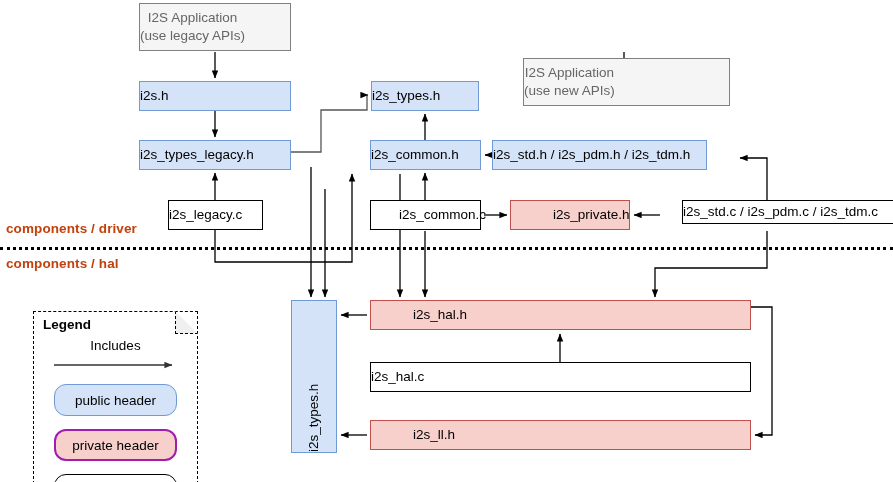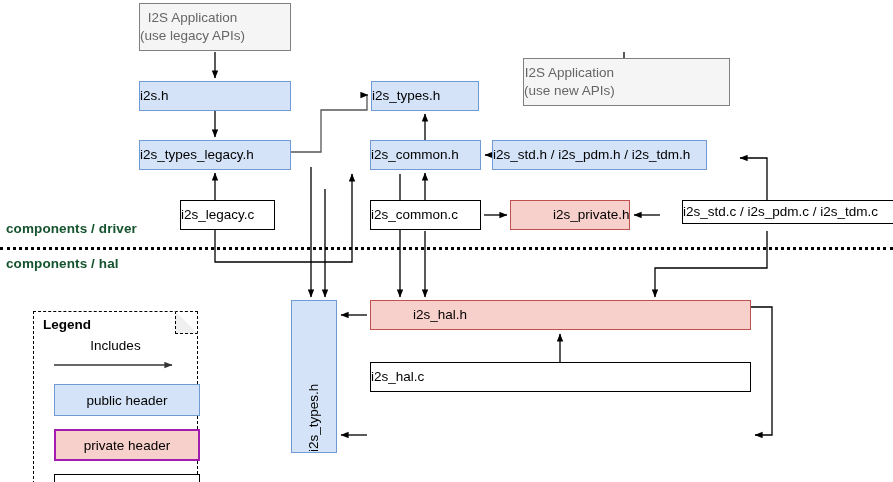--- a/index.html
+++ b/index.html
@@ -8,31 +8,31 @@
   #wires{position:absolute;left:0;top:0;width:893px;height:482px;}
   .node{position:absolute;box-sizing:border-box;display:flex;align-items:center;
         justify-content:flex-start;text-align:center;font-size:13.5px;line-height:1.3;
         color:#000;border:1px solid #000;background:#fff;}
   .node.app{background:#f5f5f5;border-color:#808080;color:#666666;}
   .node.pub{background:#d4e3f7;border-color:#6f9ad3;}
   .node.priv{background:#f7cfcb;border-color:#c0504d;padding-left:42px;}
   .node.src{background:#ffffff;border-color:#000000;}
   .node .lbl{display:block;white-space:pre-line;}
   .node.vert{writing-mode:vertical-rl;transform:rotate(180deg);}
-  .zone{position:absolute;color:#14532d;font-weight:bold;font-size:13.5px;
+  .zone{position:absolute;color:#c2410c;font-weight:bold;font-size:13.5px;
         letter-spacing:.1px;white-space:nowrap;}
   #legend{position:absolute;left:33px;top:292px;width:165px;height:188px;
           box-sizing:border-box;border:1px dashed #000;background:#fff;margin-top:19px;}
   #legend .fold{position:absolute;right:-1px;top:-1px;width:22px;height:22px;
           background:#f0f0f0;border-left:1px dashed #000;border-bottom:1px dashed #000;
           clip-path:polygon(0 0,100% 100%,0 100%);}
   #legend .ttl{position:absolute;left:9px;top:5px;font-size:13.5px;font-weight:bold;color:#000;}
   #legend .inc{position:absolute;left:0;right:0;top:26px;text-align:center;font-size:13.5px;color:#000;}
-  #legend .chip{position:absolute;left:20px;width:146px;height:32px;box-sizing:border-box;
-          display:flex;align-items:center;justify-content:center;font-size:13.5px;color:#000;}
+  #legend .chip{position:absolute;left:20px;width:123px;height:32px;box-sizing:border-box;
+          display:flex;align-items:center;justify-content:center;font-size:13.5px;color:#000;border-radius:12px;}
   #legend .c1{top:72px;background:#d4e3f7;border:1px solid #6f9ad3;}
   #legend .c2{top:117px;background:#f7cfcb;border:2px solid #a21caf;}
   #legend .c3{top:162px;background:#ffffff;border:1px solid #000;}
 </style>
 </head>
 <body>
 
 <div id="stage">
 
   <svg id="wires" viewBox="0 0 893 482" xmlns="http://www.w3.org/2000/svg">
@@ -88,24 +88,24 @@
   <div class="node pub" style="left:139px;top:140px;width:152px;height:30px;">
     <span class="lbl">i2s_types_legacy.h</span>
   </div>
   <div class="node pub" style="left:370px;top:140px;width:111px;height:30px;">
     <span class="lbl">i2s_common.h</span>
   </div>
   <div class="node pub" style="left:492px;top:140px;width:215px;height:30px;">
     <span class="lbl">i2s_std.h / i2s_pdm.h / i2s_tdm.h</span>
   </div>
 
-  <div class="node src" style="left:180px;top:200px;width:95px;height:30px;">
+  <div class="node src" style="left:168px;top:200px;width:95px;height:30px;">
     <span class="lbl">i2s_legacy.c</span>
   </div>
-  <div class="node src" style="left:370px;top:200px;width:111px;height:30px;">
+  <div class="node src" style="left:370px;top:200px;width:111px;height:30px;padding-left:28px;">
     <span class="lbl">i2s_common.c</span>
   </div>
   <div class="node priv" style="left:510px;top:200px;width:120px;height:30px;">
     <span class="lbl">i2s_private.h</span>
   </div>
   <div class="node src" style="left:682px;top:200px;width:212px;height:24px;">
     <span class="lbl">i2s_std.c / i2s_pdm.c / i2s_tdm.c</span>
   </div>
 
   <div class="zone" style="left:6px;top:221px;">components / driver</div>
@@ -138,14 +138,17 @@
 
   <div class="node pub vert" style="left:291px;top:300px;width:46px;height:153px;">
     <span class="lbl">i2s_types.h</span>
   </div>
   <div class="node priv" style="left:370px;top:300px;width:381px;height:30px;">
     <span class="lbl">i2s_hal.h</span>
   </div>
   <div class="node src" style="left:370px;top:362px;width:381px;height:30px;">
     <span class="lbl">i2s_hal.c</span>
   </div>
+  <div class="node priv" style="left:370px;top:420px;width:381px;height:30px;">
+    <span class="lbl">i2s_ll.h</span>
+  </div>
 
 </div>
 
 </body></html>

